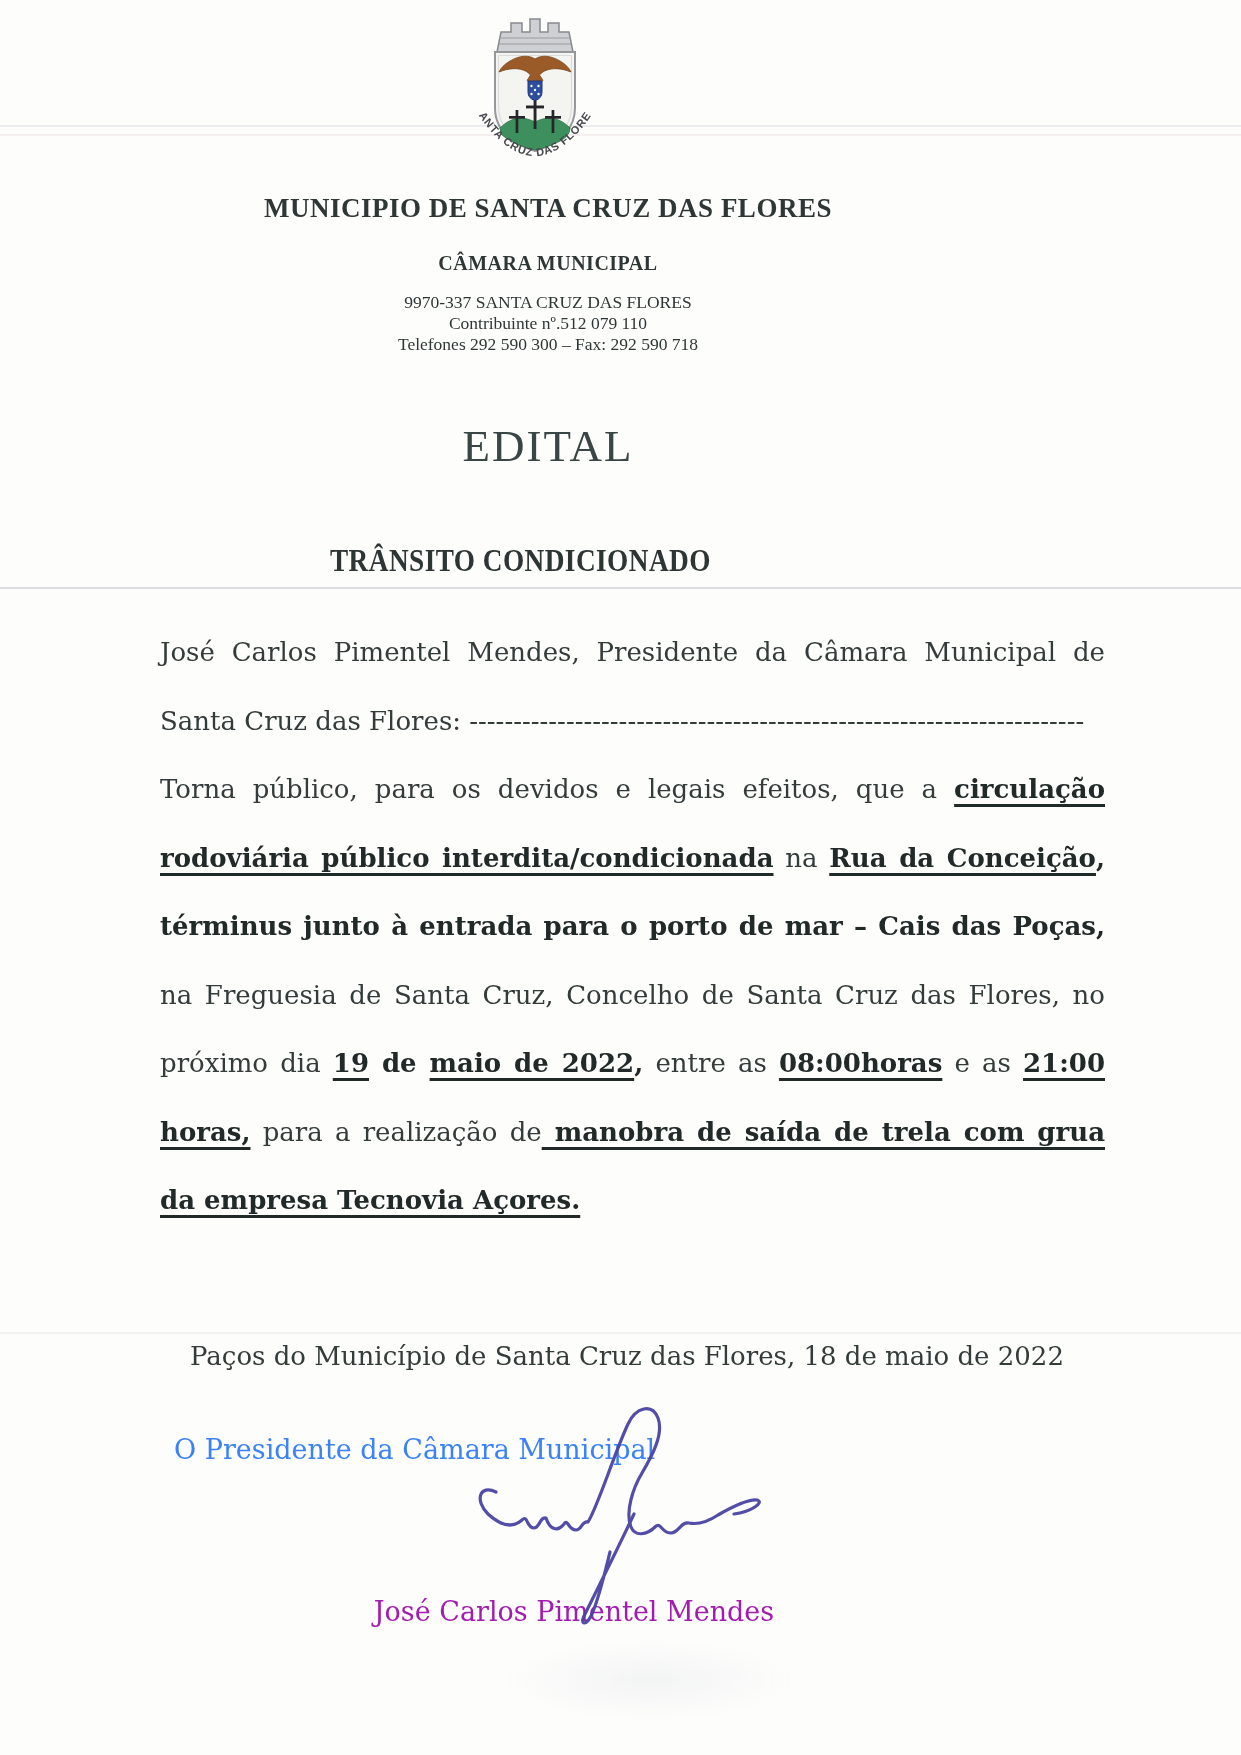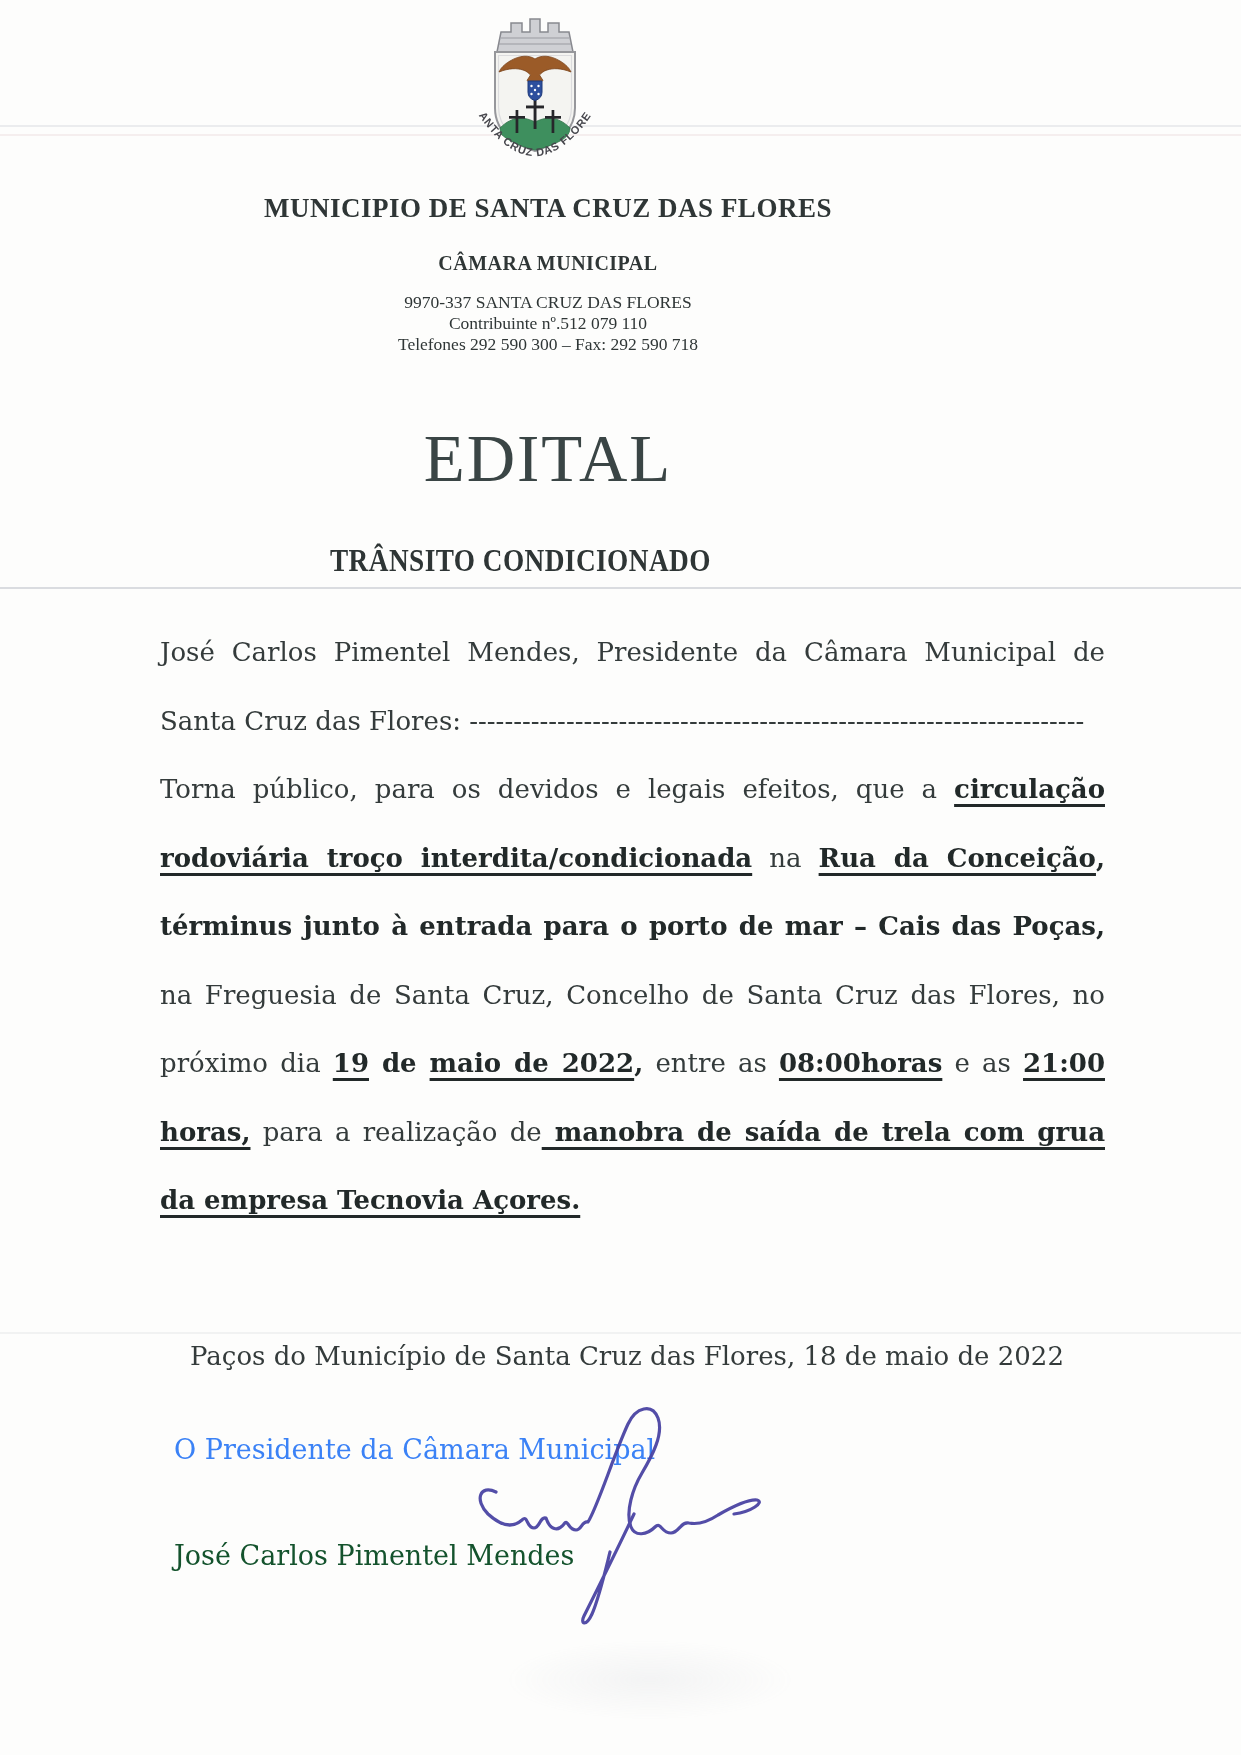--- a/index.html
+++ b/index.html
@@ -23,21 +23,21 @@
 
   .hdr{position:absolute;left:148px;width:800px;text-align:center;color:#2f3636;}
   .hdr-muni{top:193px;font-size:27px;font-weight:bold;letter-spacing:0.5px;}
   .hdr-dept{top:252px;font-size:20px;font-weight:bold;letter-spacing:0.5px;}
   .hdr-addr{top:292px;font-size:17.5px;}
   .hdr-tax{top:313px;font-size:17.5px;}
   .hdr-tel{top:334px;font-size:17.5px;}
 
   .doc-title{
     position:absolute;left:148px;top:420px;width:800px;
-    text-align:center;font-size:67px;letter-spacing:2px;
+    text-align:center;font-size:45px;letter-spacing:2px;
     color:#3a4545;font-family:"Liberation Serif", serif;
   }
   .doc-subtitle{
     position:absolute;left:120px;top:543px;width:800px;
     text-align:center;font-size:31px;font-weight:bold;color:#2e3535;
   }
   .doc-subtitle .cond{display:inline-block;transform:scaleX(0.88);transform-origin:center;letter-spacing:0.5px;}
 
   .body-block{
     position:absolute;left:160px;top:618px;width:945px;
@@ -59,22 +59,22 @@
 
   .date-line{
     position:absolute;left:190px;top:1341px;width:960px;
     font-family:"DejaVu Serif", serif;font-size:26px;color:#343b3b;
   }
   .signer-title{
     position:absolute;left:174px;top:1434px;width:800px;text-align:left;
     font-family:"DejaVu Serif", serif;font-size:27px;color:#3b82f6;
   }
   .signer-name{
-    position:absolute;left:174px;top:1540px;width:800px;text-align:left;
-    font-family:"DejaVu Serif", serif;font-size:27px;color:#14532d;
+    position:absolute;left:174px;top:1596px;width:800px;text-align:center;
+    font-family:"DejaVu Serif", serif;font-size:27px;color:#a21caf;
   }
   .signature{position:absolute;left:462px;top:1396px;width:330px;height:250px;pointer-events:none;}
 
   .ghost-stamp{
     position:absolute;left:505px;top:1640px;width:290px;height:80px;
     background:radial-gradient(ellipse at center, rgba(160,165,180,0.10), rgba(160,165,180,0) 70%);
     filter:blur(1px);
   }
 </style>
 </head>
@@ -125,21 +125,21 @@
   <div class="hdr hdr-tel">Telefones 292 590 300 – Fax: 292 590 718</div>
 
   <div class="doc-title">EDITAL</div>
   <div class="doc-subtitle"><span class="cond">TRÂNSITO CONDICIONADO</span></div>
   <div class="hairline hl3"></div>
 
   <div class="body-block">
     <div class="bl jl"><span class="seg-r">José Carlos Pimentel Mendes, Presidente da Câmara Municipal de</span></div>
     <div class="bl nw"><span class="seg-r">Santa Cruz das Flores: </span><span class="seg-r">----------------------------------------------------------------------</span></div>
     <div class="bl jl"><span class="seg-r">Torna público, para os devidos e legais efeitos, que a </span><span class="seg-bu">circulação</span></div>
-    <div class="bl jl"><span class="seg-bu">rodoviária troço interdita/condicionada</span><span class="seg-r"> na </span><span class="seg-bu">Rua da Conceição</span><span class="seg-b">,</span></div>
+    <div class="bl jl"><span class="seg-bu">rodoviária público interdita/condicionada</span><span class="seg-r"> na </span><span class="seg-bu">Rua da Conceição</span><span class="seg-b">,</span></div>
     <div class="bl jl"><span class="seg-b">términus junto à entrada para o porto de mar – Cais das Poças,</span></div>
     <div class="bl jl"><span class="seg-r">na Freguesia de Santa Cruz, Concelho de Santa Cruz das Flores, no</span></div>
     <div class="bl jl"><span class="seg-r">próximo dia </span><span class="seg-bu">19</span><span class="seg-b"> de </span><span class="seg-bu">maio de 2022</span><span class="seg-b">,</span><span class="seg-r"> entre as </span><span class="seg-bu">08:00horas</span><span class="seg-r"> e as </span><span class="seg-bu">21:00</span></div>
     <div class="bl jl"><span class="seg-bu">horas,</span><span class="seg-r"> para a realização de</span><span class="seg-bu"> manobra de saída de trela com grua</span></div>
     <div class="bl ll"><span class="seg-bu">da empresa Tecnovia Açores.</span></div>
   </div>
 
   <div class="hairline hl4"></div>
 
   <div class="date-line">Paços do Município de Santa Cruz das Flores, 18 de maio de 2022</div>

